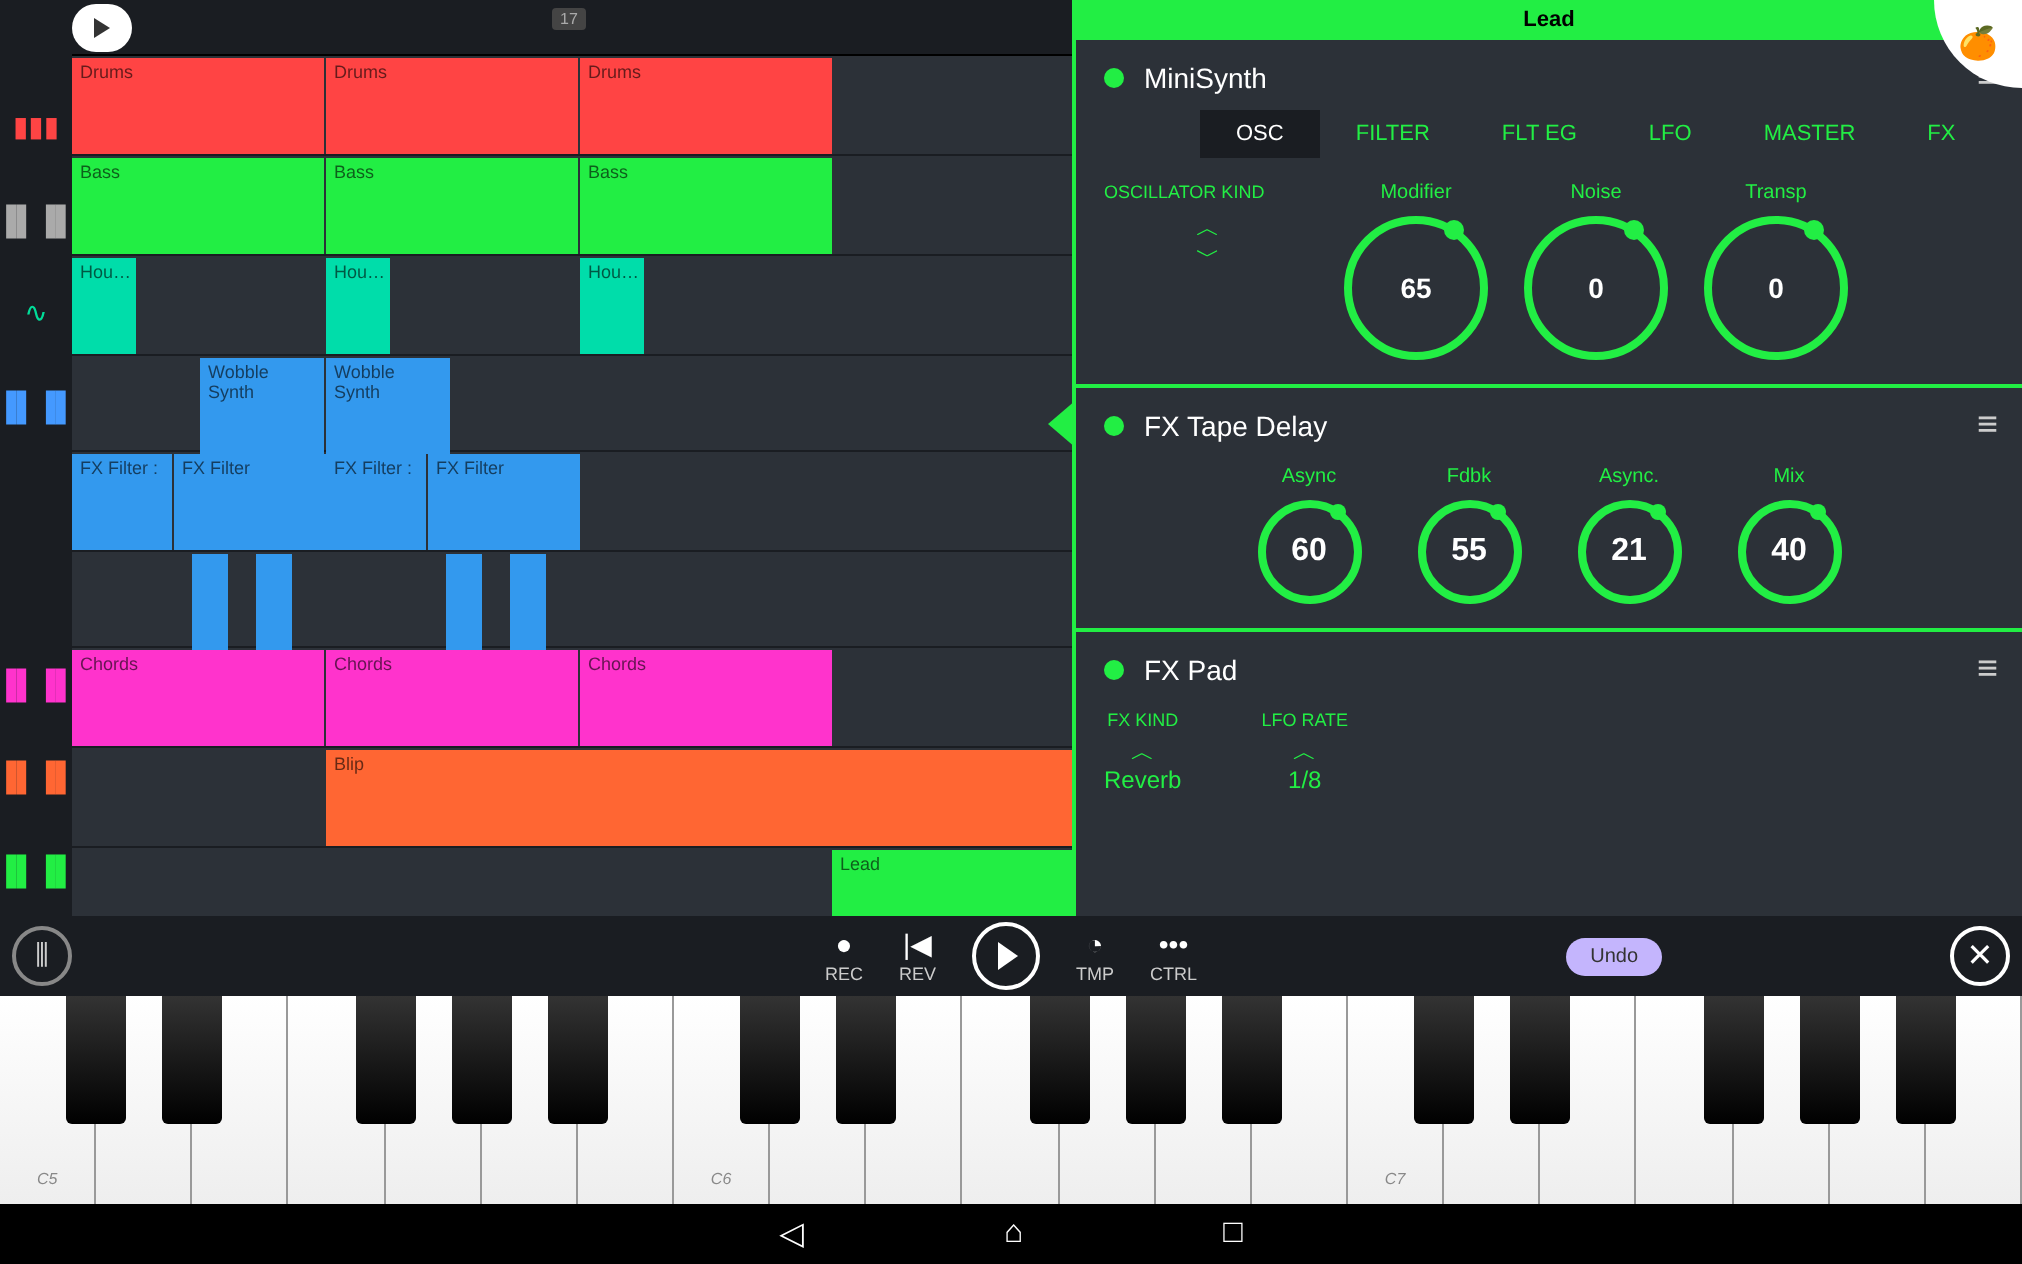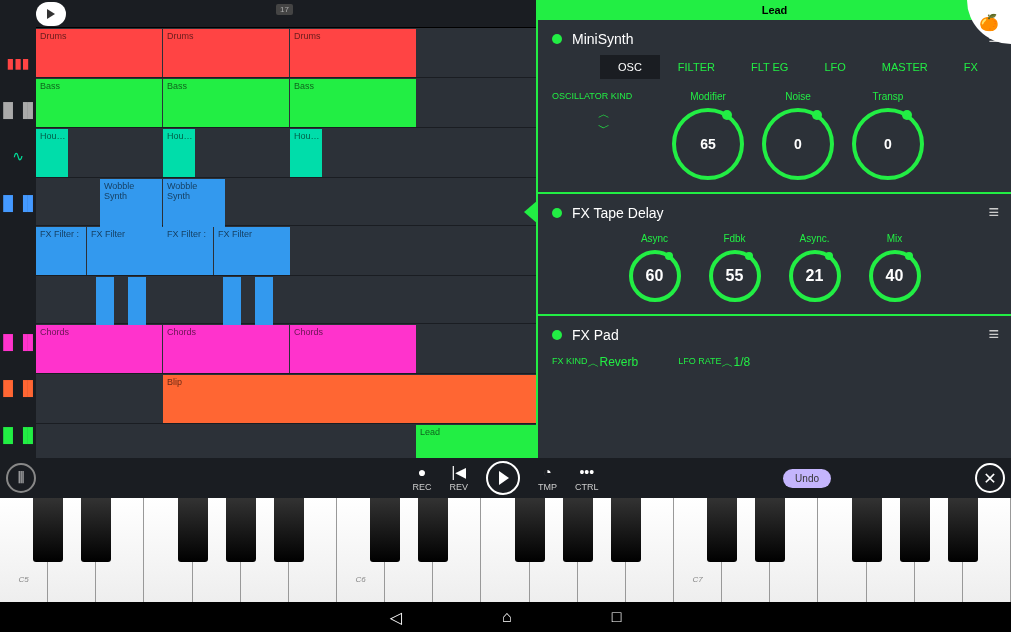--- a/index.html
+++ b/index.html
@@ -51,41 +51,41 @@
 .osc-label { font-size: 9px; color: #22ee44; margin-bottom: 6px; }
 .osc-selector { text-align: center; color: #22ee44; font-size: 11px; }
 .osc-arrow { font-size: 12px; color: #22ee44; line-height: 14px; }
 .knob-group { display: flex; flex-direction: column; align-items: center; }
 .knob-label { font-size: 10px; color: #22ee44; margin-bottom: 6px; }
 .knob { width: 72px; height: 72px; border: 4px solid #22ee44; border-radius: 50%; display: flex; align-items: center; justify-content: center; color: #fff; font-size: 14px; font-weight: bold; position: relative; }
 .knob.small { width: 52px; height: 52px; font-size: 16px; }
 .knob-indicator { position: absolute; width: 10px; height: 10px; background: #22ee44; border-radius: 50%; }
 
 .param-row { display: flex; gap: 40px; padding: 4px 0; }
-.param-group { display: flex; align-items: center; }
+.param-group { display: flex; flex-direction: column; align-items: center; }
 .param-label { font-size: 9px; color: #22ee44; margin-bottom: 4px; }
 .param-value { font-size: 12px; color: #22ee44; margin-bottom: 2px; }
 
 
 .panel-arrow { position: absolute; left: -14px; top: 200px; width: 0; height: 0; border-left: 14px solid #22ee44; border-top: 12px solid transparent; border-bottom: 12px solid transparent; transform: scaleX(-1);}
 
 
 .transport-bar { position: absolute; top: 458px; left: 0; width: 1011px; height: 40px; background: #1a1d22; display: flex; align-items: center; justify-content: center; gap: 18px; }
 .transport-left-btn { position: absolute; left: 6px; width: 30px; height: 30px; border: 2px solid #888; border-radius: 50%; display: flex; align-items: center; justify-content: center; color: #ccc; }
 .transport-btn { color: #ccc; font-size: 9px; display: flex; flex-direction: column; align-items: center; gap: 2px; }
 .transport-icon { font-size: 14px; color: #fff; }
 .transport-play { width: 34px; height: 34px; border: 2px solid #fff; border-radius: 50%; display: flex; align-items: center; justify-content: center; }
 .transport-play-tri { width: 0; height: 0; border-left: 10px solid #fff; border-top: 7px solid transparent; border-bottom: 7px solid transparent; margin-left: 2px; }
 .undo-btn { position: absolute; right: 180px; background: #c4b5fd; color: #333; font-size: 10px; padding: 4px 12px; border-radius: 12px; text-align: right; }
 .close-btn { position: absolute; right: 6px; width: 30px; height: 30px; border: 2px solid #fff; border-radius: 50%; display: flex; align-items: center; justify-content: center; color: #fff; font-size: 16px; }
 
 
 .keyboard { position: absolute; top: 498px; left: 0; width: 1011px; height: 104px; background: #fff; display: flex; }
 .white-key { flex: 1; border-right: 1px solid #999; background: linear-gradient(#fff, #eee); position: relative; }
-.key-label { position: absolute; bottom: 18px; left: 50%; transform: translateX(-50%); font-size: 8px; color: #888; font-style: italic; }
+.key-label { position: absolute; bottom: 8px; left: 50%; transform: translateX(-50%); font-size: 8px; color: #888; font-style: italic; }
 .black-key { position: absolute; width: 30px; height: 64px; background: linear-gradient(#333, #000); top: 0; z-index: 2; border-radius: 0 0 3px 3px; }
 
 
 .android-nav { position: absolute; bottom: 0; left: 0; width: 1011px; height: 30px; background: #000; display: flex; align-items: center; justify-content: center; gap: 100px; }
 .nav-icon { color: #fff; font-size: 16px; }
 </style>
 </head>
 <body>
 
 <div class="main-area">

